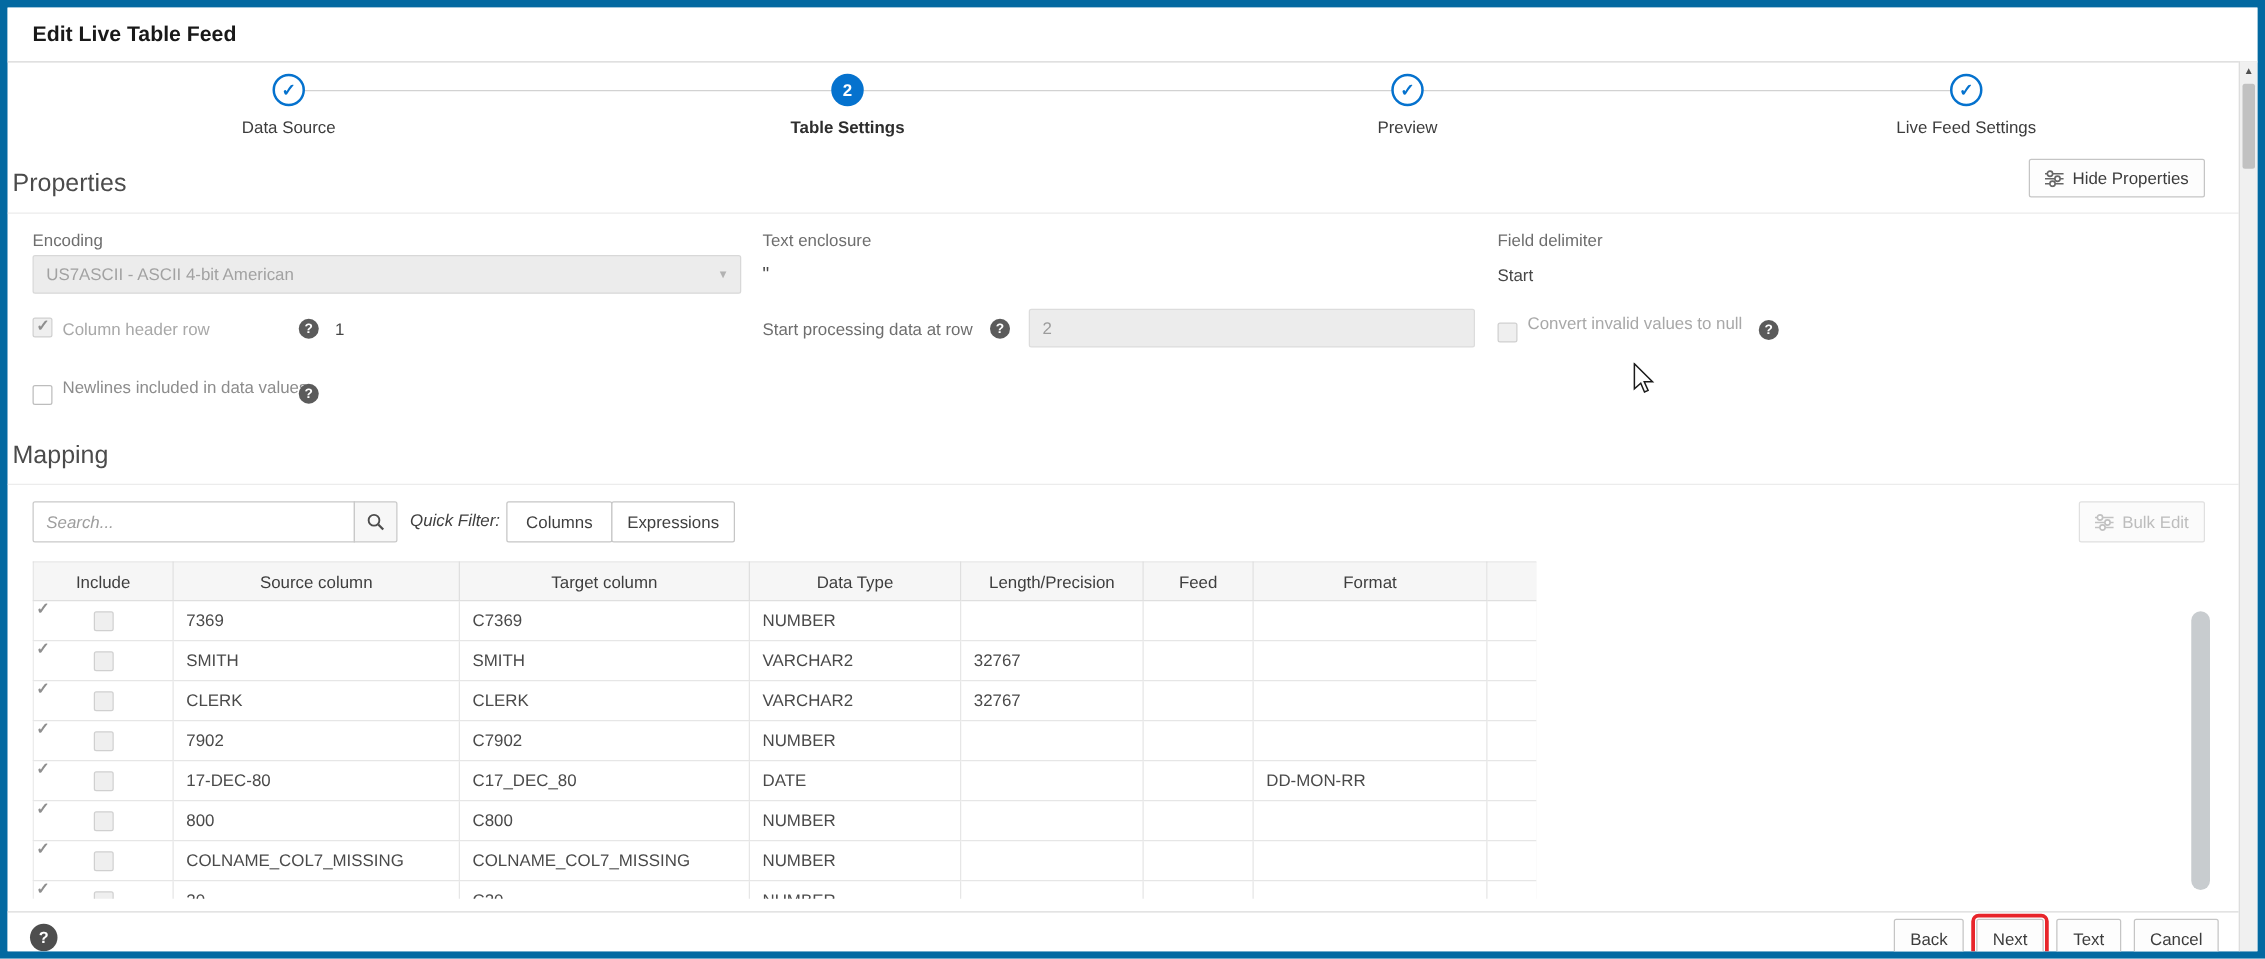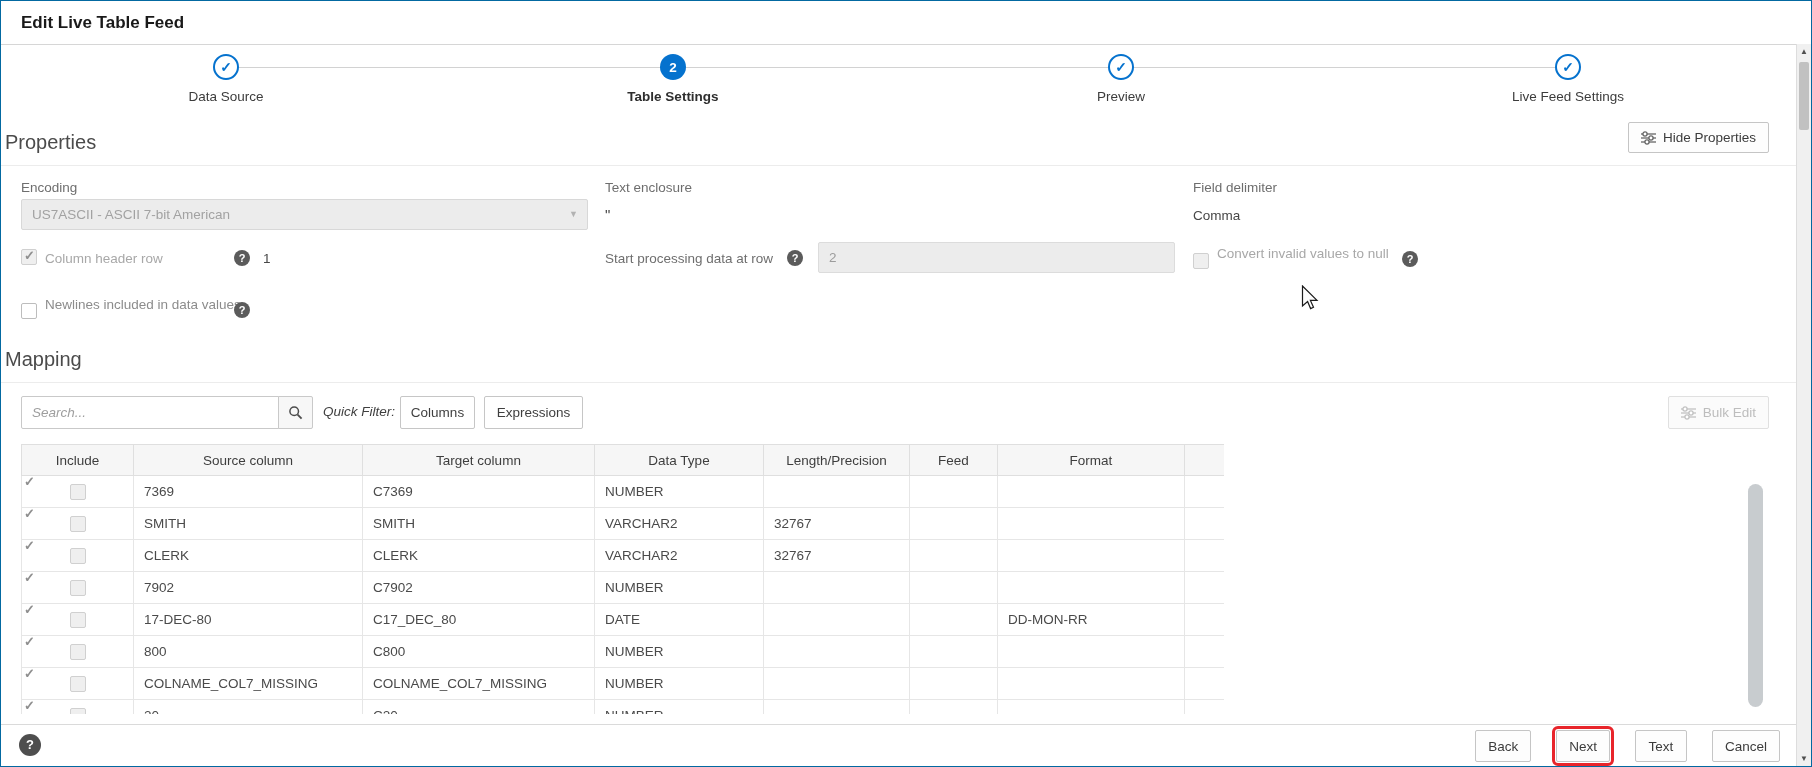--- a/index.html
+++ b/index.html
@@ -1,17 +1,17 @@
 <!DOCTYPE html>
 <html><head>
 <meta charset="utf-8">
 <style>
   * { margin:0; padding:0; box-sizing:border-box; }
   html,body { background:#ffffff; font-family:"Liberation Sans", sans-serif; }
-  .screen { position:relative; width:1812px; height:767px; border:1px solid #0369a1; background:#fff; overflow:hidden; }
+  .screen { position:relative; width:1812px; height:767px; border:6px solid #0369a1; background:#fff; overflow:hidden; }
 
   
   .titlebar { position:absolute; left:0; top:0; right:0; height:44px; background:#fff; border-bottom:1px solid #d6d6d6; z-index:6; }
   .titlebar h1 { position:absolute; left:20px; top:0; line-height:43px; font-size:17px; font-weight:700; color:#191919; }
 
   
   .step-line { position:absolute; left:225px; top:66px; width:1342px; height:1px; background:#d2d2d2; }
   .step { position:absolute; top:53px; width:220px; text-align:center; }
   .marker { width:26px; height:26px; border-radius:50%; margin:0 auto; display:flex; align-items:center; justify-content:center; background:#fff; position:relative; z-index:2; }
   .marker.complete { border:2px solid #0572ce; color:#0572ce; font-size:14px; font-weight:700; }
@@ -61,21 +61,21 @@
   .inner-thumb { position:absolute; left:1747px; top:483px; width:15px; height:223px; background:#c8cccf; border-radius:8px; }
   .vscroll { position:absolute; right:0; top:43px; width:15px; height:722px; background:#f0f0f0; border-left:1px solid #ddd; z-index:7; }
   .vscroll .arrow { position:absolute; left:0; width:100%; height:15px; font-size:8px; color:#4f4f4f; text-align:center; line-height:15px; }
   .vscroll .arrow.up { top:0; }
   .vscroll .arrow.down { bottom:0; }
   .vscroll .thumb { position:absolute; left:2px; top:18px; width:10px; height:68px; background:#c1c1c1; border-radius:2px; }
 
   
   .footerbar { position:absolute; left:0; right:15px; top:723px; height:43px; background:#fff; border-top:1px solid #dadada; z-index:5; }
   .footer-help { position:absolute; left:18px; top:9px; width:22px; height:22px; border-radius:50%; background:#4e4e4e; color:#fff; font-size:13px; font-weight:700; text-align:center; line-height:22px; }
-  .footer-btns { position:absolute; right:16px; top:5px; display:flex; gap:25px; }
+  .footer-btns { position:absolute; right:16px; top:5px; display:flex; gap:10px; }
   .footer-btns .btn { height:32px; min-width:52px; }
   .highlight-red { outline:3px solid #e8252b; outline-offset:1px; }
 
   .cursor { position:absolute; left:1300px; top:284px; z-index:9; }
 </style>
 </head>
 <body>
 
 <div class="screen">
 
@@ -120,29 +120,29 @@
           <line x1="0" y1="11" x2="15" y2="11"></line>
           <circle cx="6" cy="11" r="2.1"></circle>
         </g>
       </svg>
     <span>Hide Properties</span>
   </button>
   <div class="rule" style="top:164px"></div>
 
   <div class="f-label" style="left:20px; top:179px">Encoding</div>
   <div class="select-box">
-    <span>US7ASCII - ASCII 7-bit American</span>
+    <span>US7ASCII - ASCII 4-bit American</span>
     <span class="chev">▼</span>
   </div>
 
   <div class="f-label" style="left:604px; top:179px">Text enclosure</div>
   <div class="f-value" style="left:604px; top:205px; font-size:15px;">"</div>
 
   <div class="f-label" style="left:1192px; top:179px">Field delimiter</div>
-  <div class="f-value" style="left:1192px; top:207px">Comma</div>
+  <div class="f-value" style="left:1192px; top:207px">Start</div>
 
   <span class="cb checked disabled" style="left:20px; top:248px"></span>
   <div class="f-label disabled" style="left:44px; top:250px">Column header row</div>
   <span class="help" style="left:233px; top:249px">?</span>
   <div class="f-value" style="left:262px; top:250px">1</div>
 
   <div class="f-label" style="left:604px; top:250px">Start processing data at row</div>
   <span class="help" style="left:786px; top:249px">?</span>
   <input class="txt-input" style="left: 817px; top: 241px; width: 357px;" disabled="" value="2">
 
@@ -158,21 +158,21 @@
   <div class="rule" style="top:381px"></div>
 
   <input class="search-input" placeholder="Search..." style="">
   <div class="search-btn">
     <svg width="15" height="15" viewBox="0 0 15 15">
         <circle cx="6.2" cy="6.2" r="4.3" fill="none" stroke="#4c4c4c" stroke-width="1.5"></circle>
         <line x1="9.6" y1="9.6" x2="13.6" y2="13.6" stroke="#4c4c4c" stroke-width="1.8"></line>
       </svg>
   </div>
   <div class="f-value" style="left:322px; top:403px; color:#3f3f3f;font-style:italic;">Quick Filter:</div>
-  <button class="seg" style="left:399px; width:75px;">Columns</button>
+  <button class="seg" style="left:399px; width:85px;">Columns</button>
   <button class="seg" style="left:483px; width:99px;">Expressions</button>
   <button class="btn disabled" style="position:absolute; right:42px; top:395px; height:33px;">
     <svg width="15" height="14" viewBox="0 0 15 14">
         <g stroke="#c2c2c2" stroke-width="1.3" fill="#fff">
           <line x1="0" y1="3" x2="15" y2="3"></line>
           <circle cx="4" cy="3" r="2.1"></circle>
           <line x1="0" y1="7" x2="15" y2="7"></line>
           <circle cx="10" cy="7" r="2.1"></circle>
           <line x1="0" y1="11" x2="15" y2="11"></line>
           <circle cx="6" cy="11" r="2.1"></circle>

